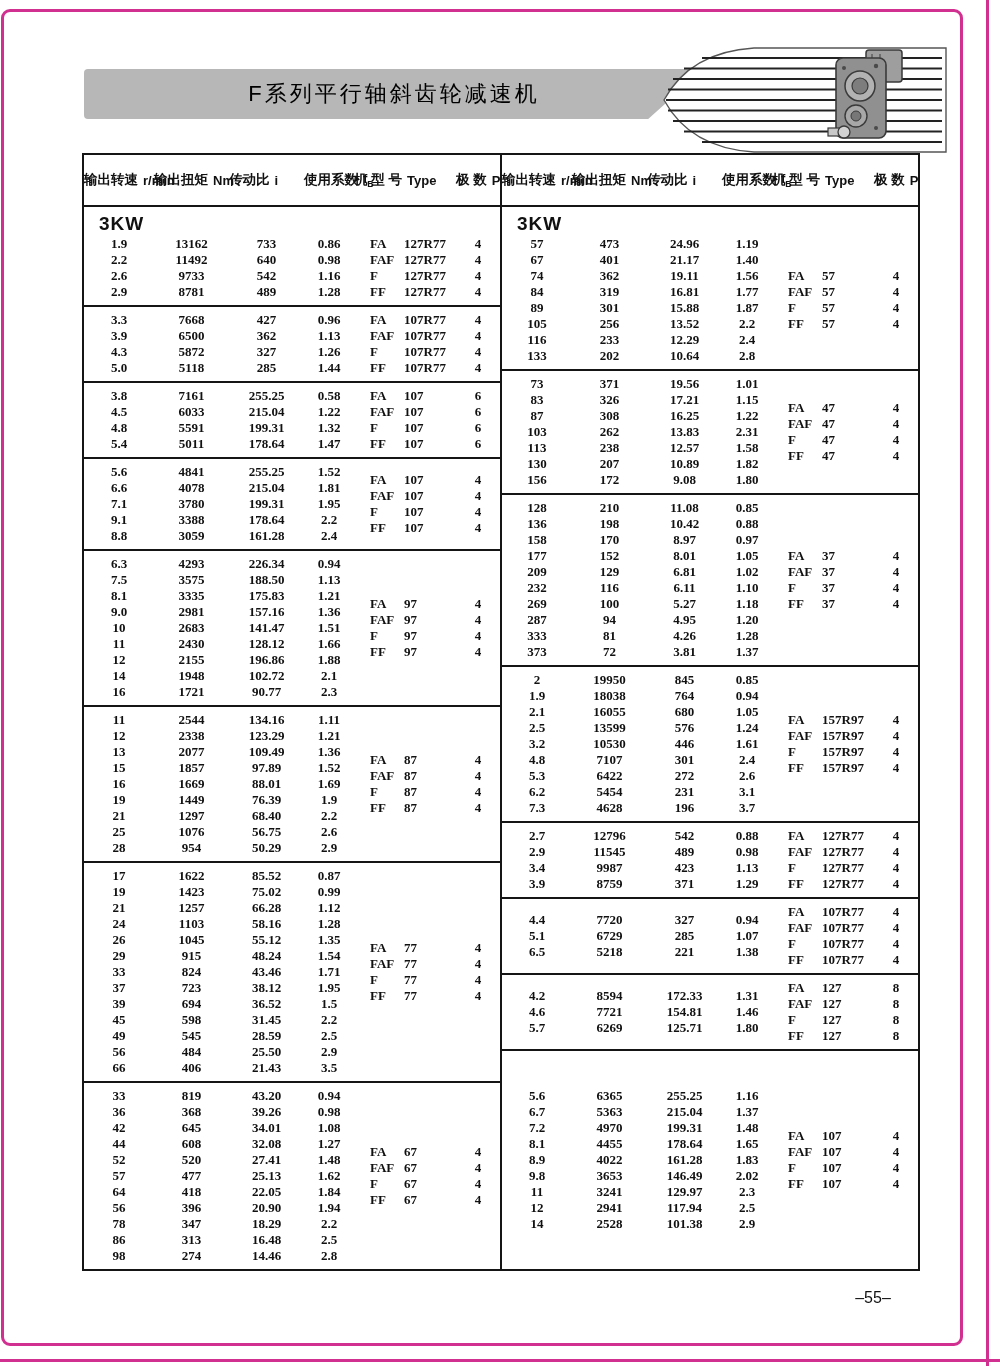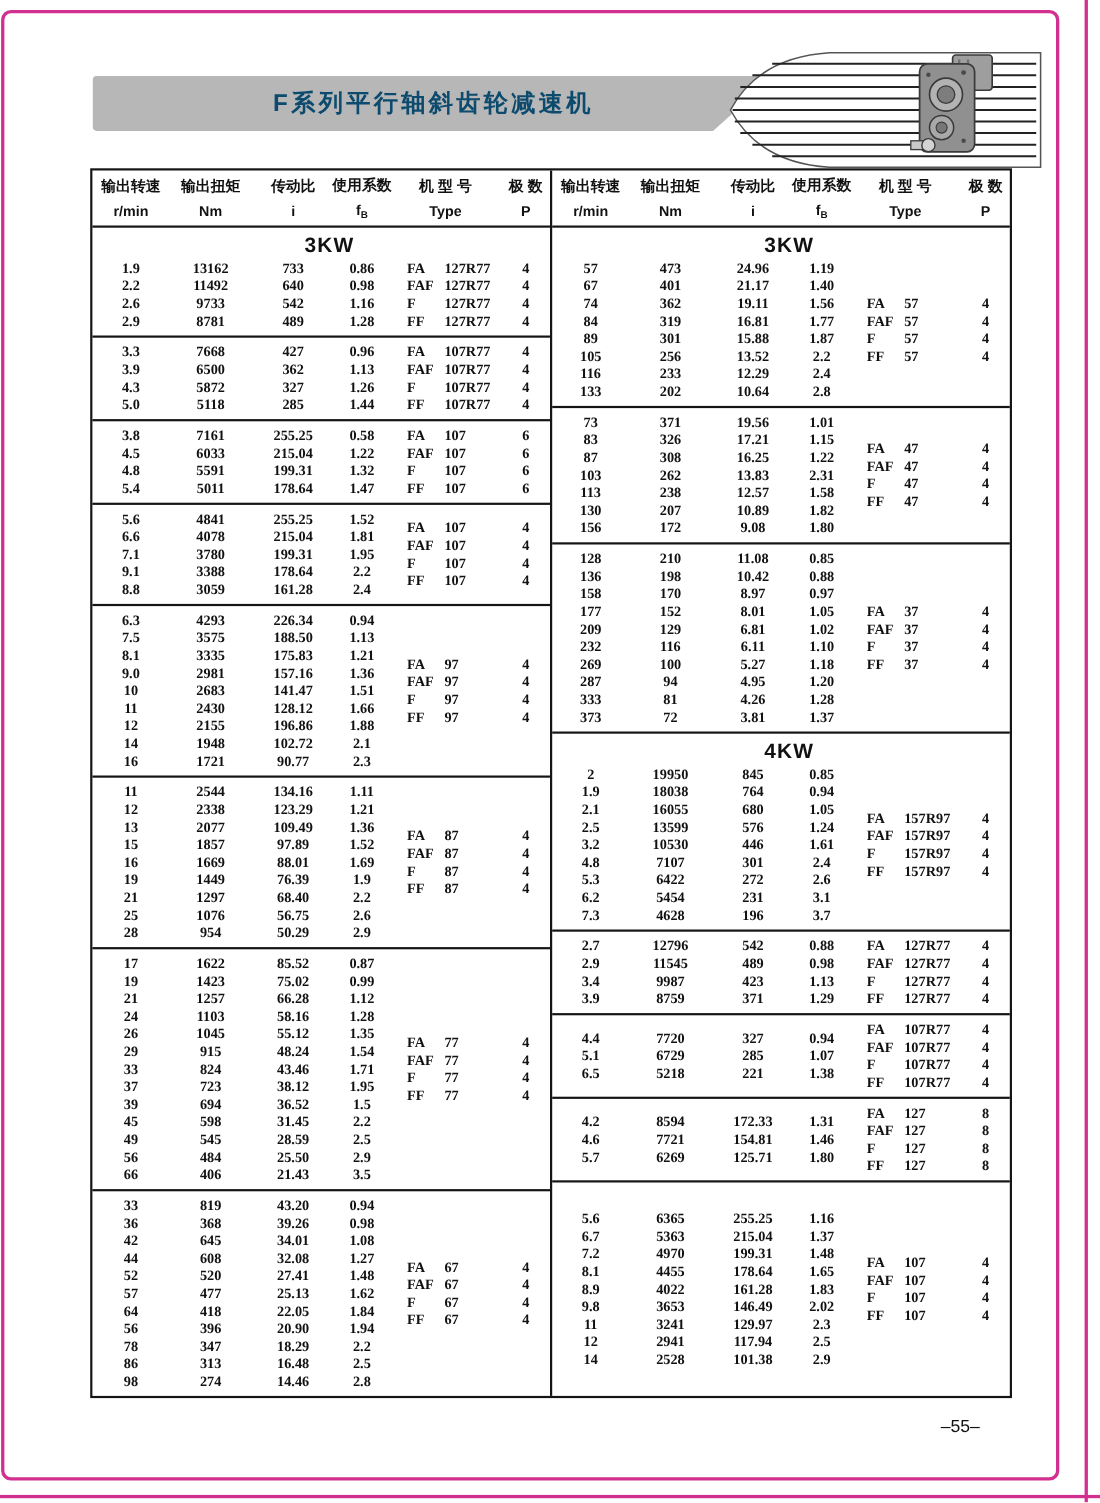--- a/index.html
+++ b/index.html
@@ -9,38 +9,38 @@
   
   .outer-right { position:absolute; left:986px; top:0; width:3px; height:1366px; background:#d23090; }
   .outer-bottom { position:absolute; left:0; top:1359px; width:1000px; height:3px; background:#d23090; }
 
   
   .frame { position:absolute; left:1px; top:9px; width:962px; height:1337px; border:3px solid #d23090; border-radius:9px; background:#fff; }
 
   
   .title-band { position:absolute; left:80px; top:57px; width:620px; height:50px; background:#b7b7b7; border-radius:4px;
                 clip-path:polygon(0 0,100% 0,91% 100%,0 100%); display:flex; align-items:center; justify-content:center; z-index:1; }
-  .title-band span { font-size:22px; font-weight:700; letter-spacing:3px; color:#0c4a6e; }
+  .title-band span { font-size:22px; font-weight:400; letter-spacing:3px; color:#000000; }
   .deco { position:absolute; left:600px; top:30px; width:350px; height:118px; z-index:2; }
 
   
   .spec-table { position:absolute; left:78px; top:141px; width:838px; height:1118px; border:2px solid #151515; display:flex; background:#fff; }
   .panel { flex:1 1 0; display:flex; flex-direction:column; min-width:0; }
   .panel + .panel { border-left:2px solid #151515; }
 
   .panel-header { height:52px; border-bottom:2px solid #151515; display:grid; grid-template-columns:70px 75px 75px 50px 102px 44px; align-items:center; }
-  .hcell { display:flex; flex-direction:column; align-items:center; gap:5px; }
+  .hcell { display:flex; flex-direction:row; align-items:center; gap:5px; }
   .hlabel { font-size:13.5px; font-weight:700; white-space:nowrap; }
   .hunit { font-size:13px; font-weight:700; }
   .hunit sub { font-size:9px; }
 
   .sections { flex:1; display:flex; flex-direction:column; }
   .section { border-bottom:2px solid #151515; padding:5px 0; display:flex; flex-direction:column; justify-content:center; }
   .section:last-child { border-bottom:none; flex:1; }
-  .sec-heading { font-size:19px; font-weight:700; padding-left:15px; line-height:24px; letter-spacing:1px;text-align:center; }
+  .sec-heading { font-size:19px; font-weight:700; padding-left:15px; line-height:24px; letter-spacing:1px; }
   .sec-body { display:flex; align-items:center;font-family:Liberation Serif, serif; }
   .rows { display:grid; grid-template-columns:70px 75px 75px 50px; }
   .cell { text-align:center; font-size:13px; font-weight:700; line-height:16px; white-space:nowrap; }
   .types { width:146px; display:flex; flex-direction:column; justify-content:center; align-self:stretch; }
   .type-row { display:grid; grid-template-columns:34px auto 44px; padding-left:16px; font-size:13px; font-weight:700; line-height:16px; }
   .tsize { white-space:nowrap; }
   .tp { text-align:center; }
 
   .page-number { position:absolute; left:804px; top:1277px; width:130px; text-align:center; font-size:16px; font-weight:400; }
 </style>
@@ -790,21 +790,20 @@
                   </div>
                   <div class="type-row">
                     <span class="tprefix">FF</span>
                     <span class="tsize">37</span>
                     <span class="tp">4</span>
                   </div>
                 </div>
               </div>
             </div>
             <div class="section">
-              <div class="sec-heading">4KW</div>
               <div class="sec-body">
                 <div class="rows">
                   <div class="cell">2</div>
                   <div class="cell">19950</div>
                   <div class="cell">845</div>
                   <div class="cell">0.85</div>
                   <div class="cell">1.9</div>
                   <div class="cell">18038</div>
                   <div class="cell">764</div>
                   <div class="cell">0.94</div>

